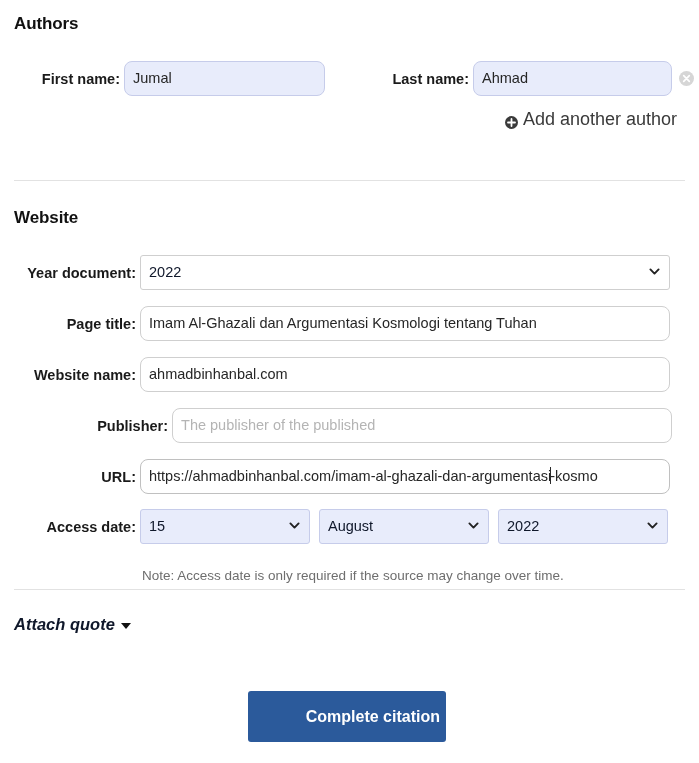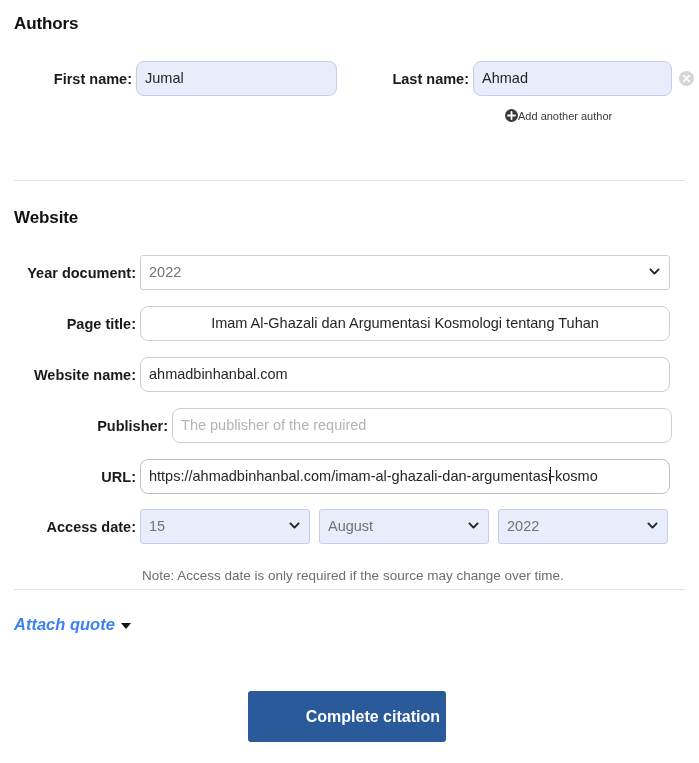--- a/index.html
+++ b/index.html
@@ -88,21 +88,21 @@
   }
 
   
   .select-box {
     position: relative;
     height: 35px;
     border: 1px solid #cfcfcf;
     border-radius: 3px;
     background: #ffffff;
     font-size: 14.5px;
-    color: #737373;
+    color: #0f172a;
     padding: 0 28px 0 8px;
     line-height: 33px;
     white-space: nowrap;
     overflow: hidden;
   }
   .select-box.autofilled {
     background: #e8ecfb;
     border: 1px solid #c6ccea;
   }
   .chevron {
@@ -121,21 +121,22 @@
     position: absolute;
     width: 15px;
     height: 15px;
   }
 
   
   .add-author {
     position: absolute;
     display: flex;
     align-items: center;
-    font-size: 11px;
+    gap: 5px;
+    font-size: 18px;
     color: #3a3a3a;
     cursor: pointer;
   }
   .plus-icon {
     width: 13px;
     height: 13px;
     display: block;
   }
 
   
@@ -147,21 +148,21 @@
 
   
   .attach-quote {
     position: absolute;
     display: flex;
     align-items: center;
     gap: 6px;
     font-size: 16.5px;
     font-weight: bold;
     font-style: italic;
-    color: #3b82f6;
+    color: #0f172a;
     cursor: pointer;
     text-align: center;
   }
   .caret-down {
     width: 0;
     height: 0;
     border-left: 5px solid transparent;
     border-right: 5px solid transparent;
     border-top: 6px solid #111111;
     margin-top: 3px;
@@ -181,21 +182,21 @@
   }
 </style>
 </head>
 <body>
 
 <div class="page">
 
   <div class="section-heading" style="position:absolute; left:14px; top:14px;">Authors</div>
 
   <div class="field-row" style="left:0px; top:61px; width:343px;">
-    <div class="field-label" style="width:136px;">First name:</div>
+    <div class="field-label" style="width:124px;">First name:</div>
     <div class="text-input autofilled" style="width:201px;">Jumal</div>
   </div>
 
   <div class="field-row" style="left:370px; top:61px; width:302px;">
     <div class="field-label" style="width:103px;">Last name:</div>
     <div class="text-input autofilled" style="width:199px;">Ahmad</div>
   </div>
 
   <div class="remove-icon" style="left:679px; top:71px;">
     <svg width="15" height="15" viewBox="0 0 15 15" aria-hidden="true">
@@ -225,32 +226,32 @@
       <span class="chevron">
         <svg width="11" height="11" viewBox="0 0 11 11" aria-hidden="true">
           <path d="M1.4 3.4 L5.5 7.6 L9.6 3.4" stroke="#222222" stroke-width="1.9" fill="none" stroke-linecap="round" stroke-linejoin="round"></path>
         </svg>
       </span>
     </div>
   </div>
 
   <div class="field-row" style="left:0px; top:306px; width:672px;">
     <div class="field-label" style="width:140px;">Page title:</div>
-    <div class="text-input" style="width:530px;text-align:center;">Imam Al-Ghazali dan Argumentasi Kosmologi tentang Tuhan</div>
+    <div class="text-input" style="width:530px;">Imam Al-Ghazali dan Argumentasi Kosmologi tentang Tuhan</div>
   </div>
 
   <div class="field-row" style="left:0px; top:357px; width:672px;">
     <div class="field-label" style="width:140px;">Website name:</div>
     <div class="text-input" style="width:530px;">ahmadbinhanbal.com</div>
   </div>
 
   <div class="field-row" style="left:0px; top:408px; width:672px;">
     <div class="field-label" style="width:140px;margin-left:40px;">Publisher:</div>
     <div class="text-input" style="width:530px;">
-      <span class="placeholder">The publisher of the required</span>
+      <span class="placeholder">The publisher of the published</span>
     </div>
   </div>
 
   <div class="field-row" style="left:0px; top:459px; width:672px;">
     <div class="field-label" style="width:140px;">URL:</div>
     <div class="text-input focused" style="width:530px;"><span>https://ahmadbinhanbal.com/imam-al-ghazali-dan-argumentasi</span><span class="caret"></span><span>-kosmo</span></div>
   </div>
 
   <div class="field-row" style="left:0px; top:509px; width:672px;">
     <div class="field-label" style="width:140px;">Access date:</div>

